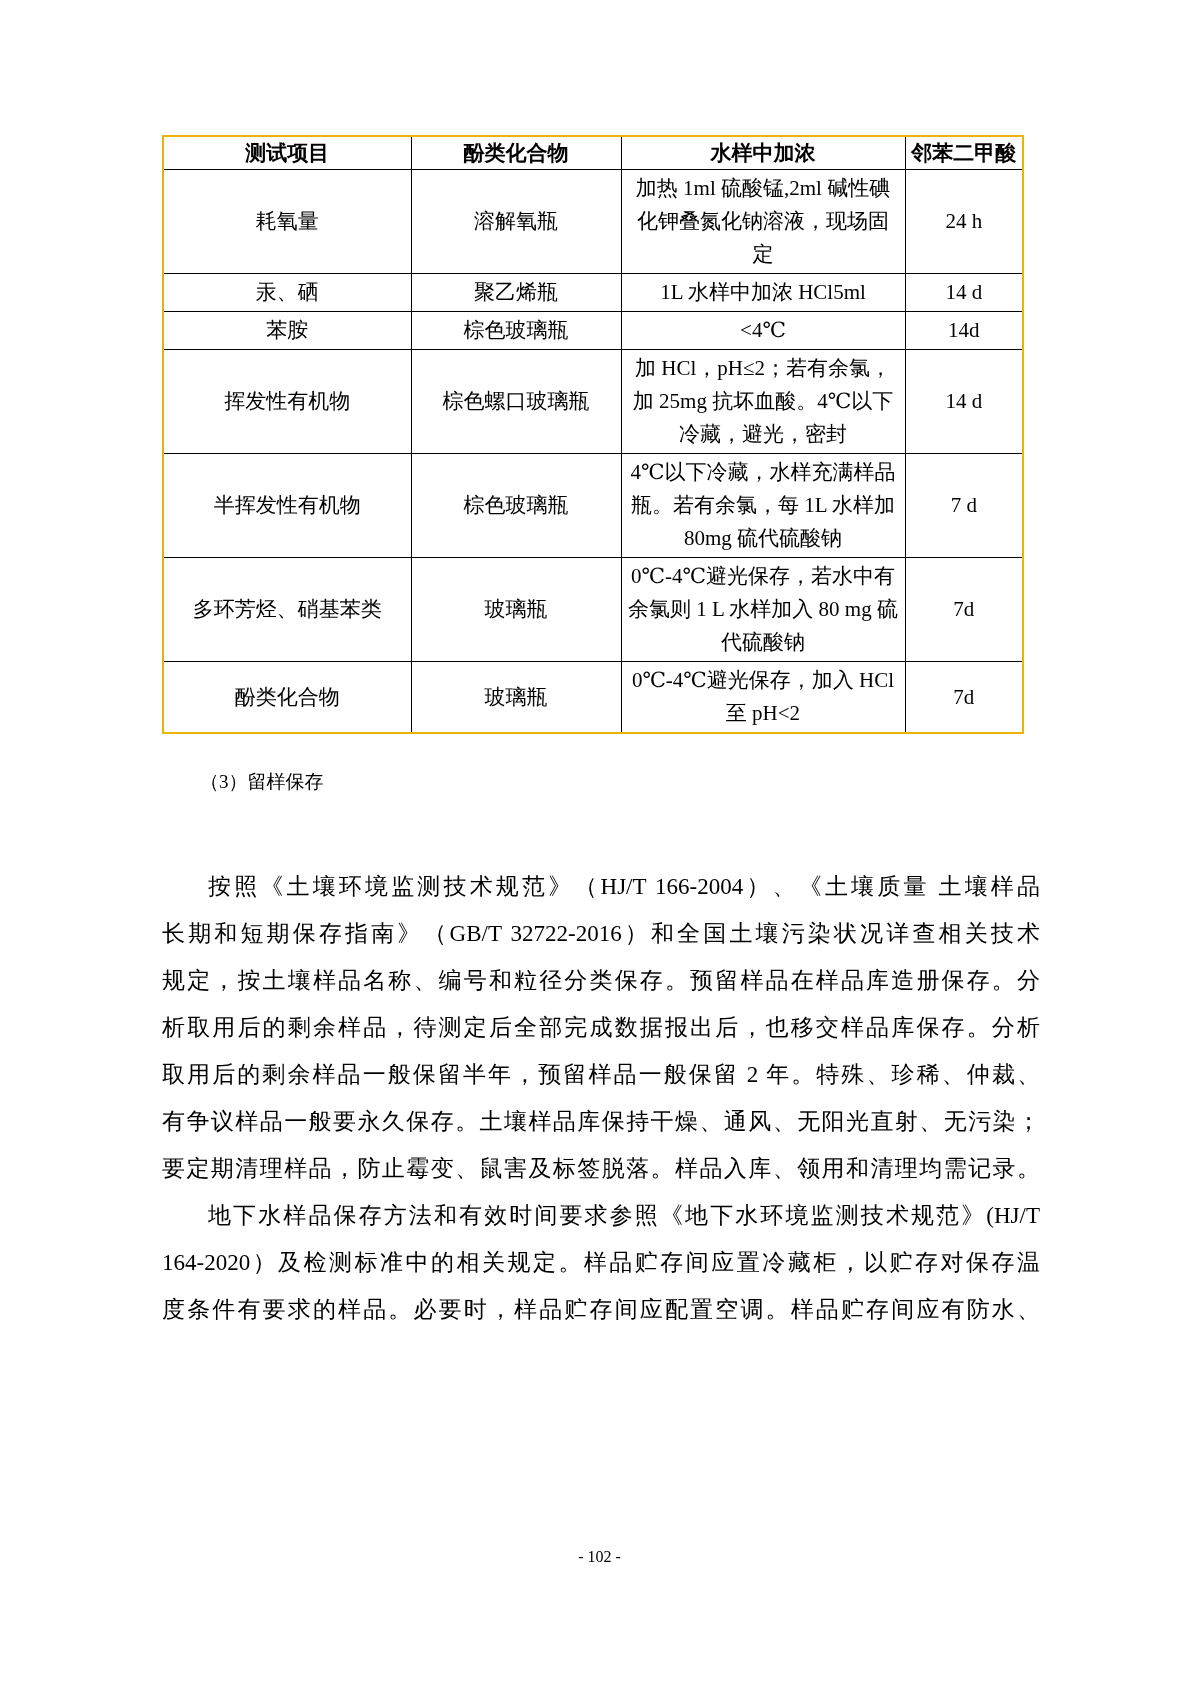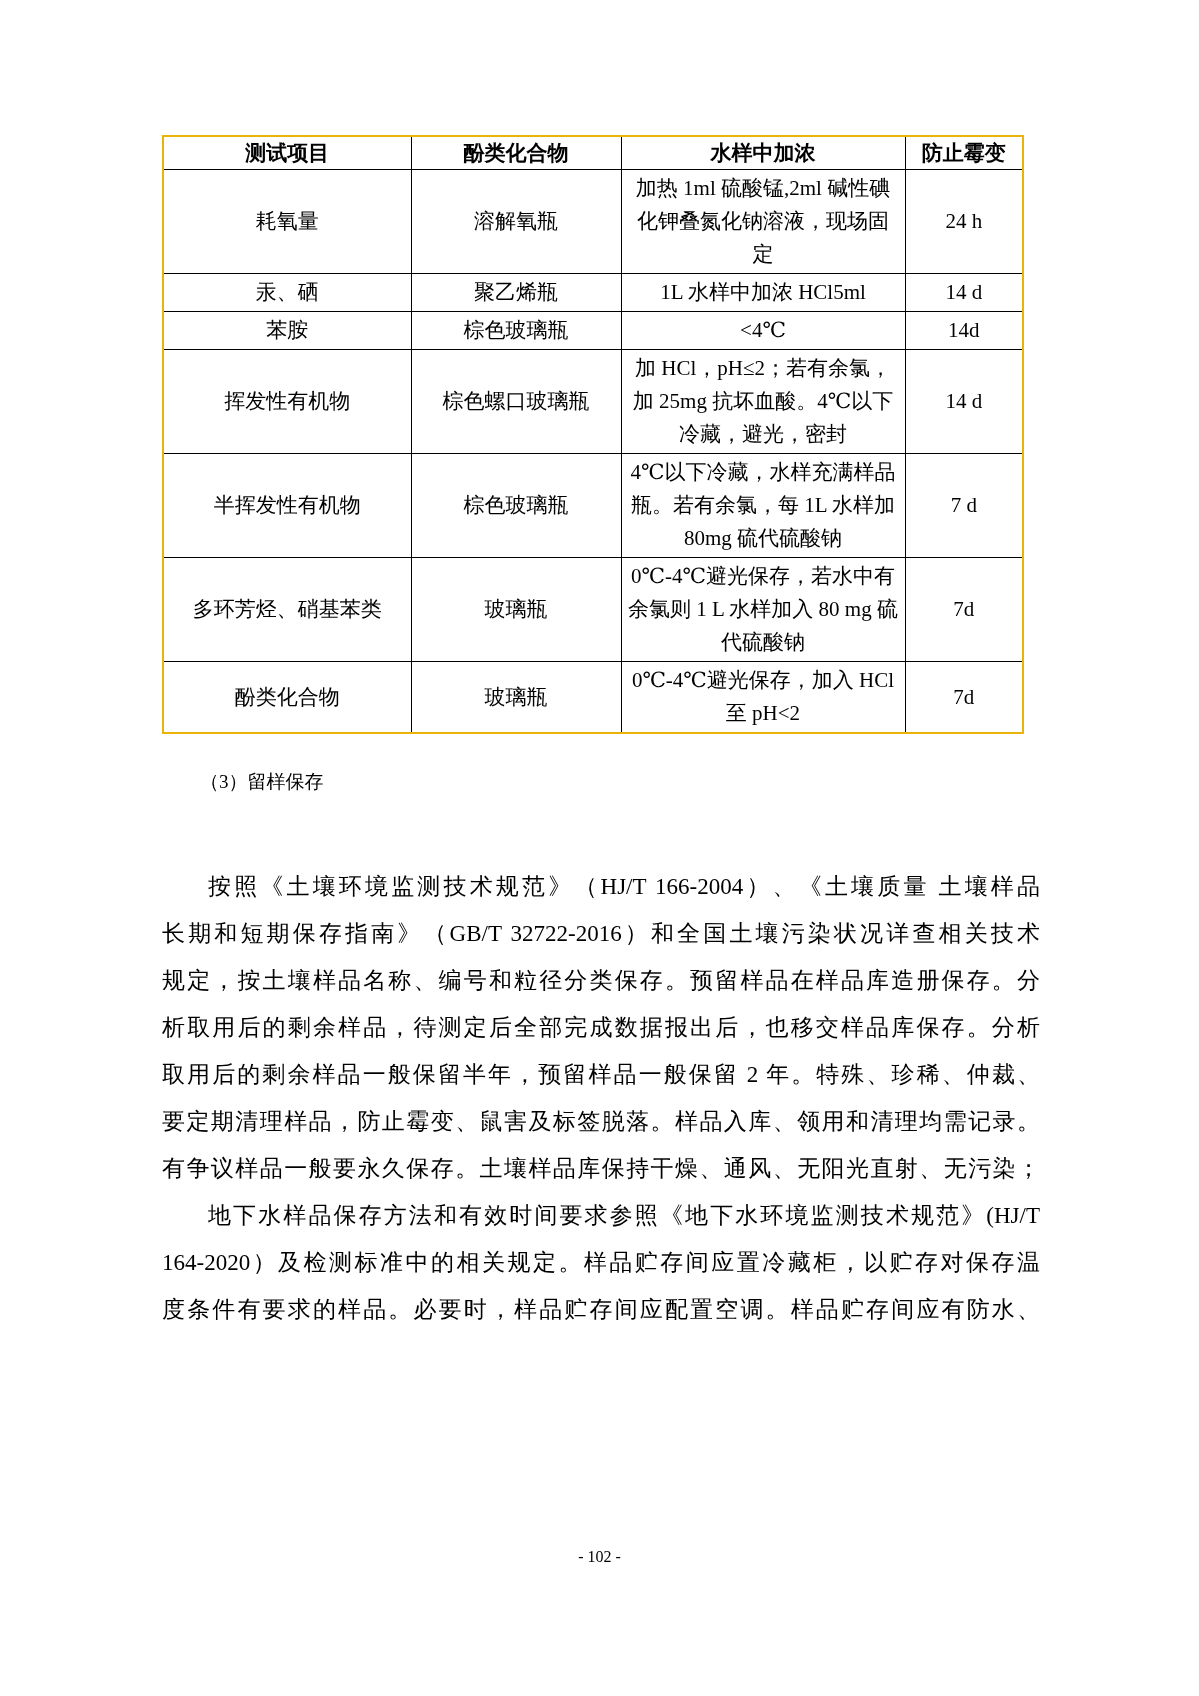--- a/index.html
+++ b/index.html
@@ -67,21 +67,21 @@
         <col style="width:248px">
         <col style="width:210px">
         <col style="width:284px">
         <col style="width:118px">
       </colgroup>
       <thead>
         <tr>
           <th>测试项目</th>
           <th>酚类化合物</th>
           <th>水样中加浓</th>
-          <th>防止霉变</th>
+          <th>邻苯二甲酸</th>
         </tr>
       </thead>
       <tbody>
 
           <tr>
             <td>耗氧量</td>
             <td>溶解氧瓶</td>
             <td>加热 1ml 硫酸锰,2ml 碱性碘化钾叠氮化钠溶液，现场固定</td>
             <td>24 h</td>
           </tr>
@@ -139,23 +139,23 @@
         <div class="body-line indent">按照《土壤环境监测技术规范》（HJ/T 166-2004）、《土壤质量 土壤样品</div>
 
         <div class="body-line">长期和短期保存指南》（GB/T 32722-2016）和全国土壤污染状况详查相关技术</div>
 
         <div class="body-line">规定，按土壤样品名称、编号和粒径分类保存。预留样品在样品库造册保存。分</div>
 
         <div class="body-line">析取用后的剩余样品，待测定后全部完成数据报出后，也移交样品库保存。分析</div>
 
         <div class="body-line">取用后的剩余样品一般保留半年，预留样品一般保留 2 年。特殊、珍稀、仲裁、</div>
 
+        <div class="body-line">有争议样品一般要永久保存。土壤样品库保持干燥、通风、无阳光直射、无污染；</div>
+
         <div class="body-line">要定期清理样品，防止霉变、鼠害及标签脱落。样品入库、领用和清理均需记录。</div>
-
-        <div class="body-line">有争议样品一般要永久保存。土壤样品库保持干燥、通风、无阳光直射、无污染；</div>
 
         <div class="body-line indent">地下水样品保存方法和有效时间要求参照《地下水环境监测技术规范》(HJ/T</div>
 
         <div class="body-line">164-2020）及检测标准中的相关规定。样品贮存间应置冷藏柜，以贮存对保存温</div>
 
         <div class="body-line">度条件有要求的样品。必要时，样品贮存间应配置空调。样品贮存间应有防水、</div>
       </div>
 
   </div>
 

